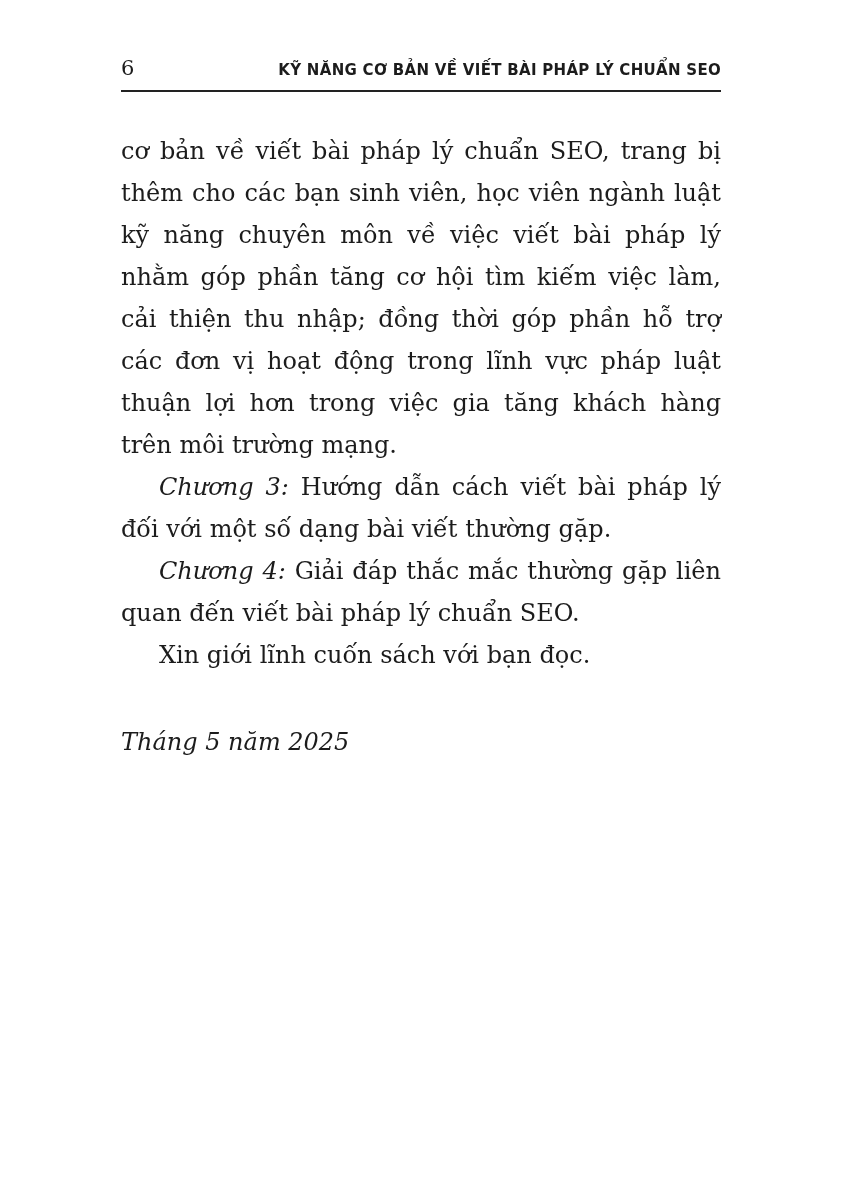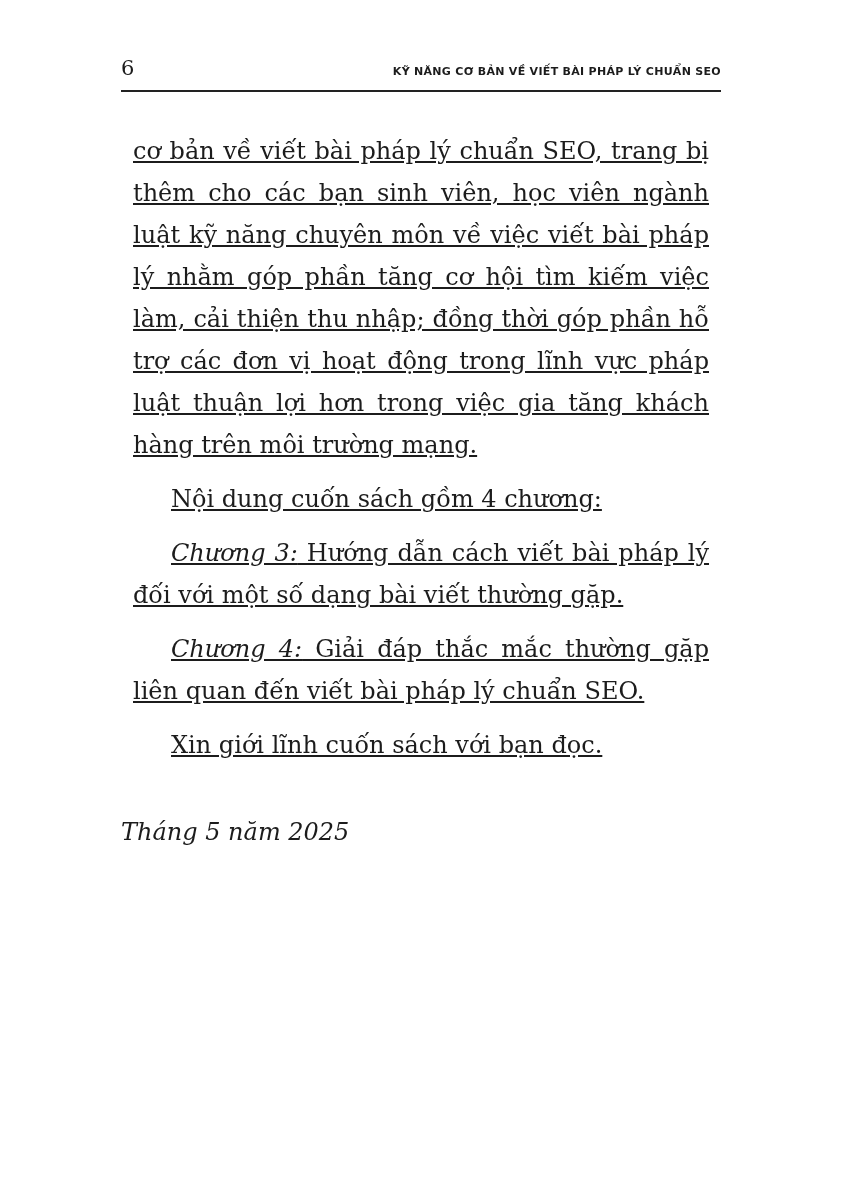--- a/index.html
+++ b/index.html
@@ -25,31 +25,31 @@
     border-bottom: 2.5px solid #222222;
   }
   .page-number {
     font-family: "DejaVu Serif", serif;
     font-size: 21px;
     font-weight: normal;
   }
   .running-title {
     font-family: "DejaVu Sans", "Liberation Sans", sans-serif;
     font-weight: bold;
-    font-size: 11px;
+    font-size: 15px;
     letter-spacing: 0.3px;
     white-space: nowrap;
   }
   .body-text {
     margin-top: 38px;
     font-size: 24px;
     line-height: 42px;
     text-align: justify;
   }
-  .body-text p { margin: 12px; text-decoration: underline; }
+  .body-text p { margin: 0; }
   .body-text p.indent { text-indent: 38px; }
   .lead { font-style: italic; }
   .closing-block {
     margin-top: 46px;
     text-align: left;
     font-size: 24px;
     line-height: 40px;
   }
   .date-line { font-style: italic; }
   .publisher-line {
@@ -63,21 +63,20 @@
 
 <div class="page">
 
   <div class="page-header">
     <span class="page-number">6</span>
     <span class="running-title">KỸ NĂNG CƠ BẢN VỀ VIẾT BÀI PHÁP LÝ CHUẨN SEO</span>
   </div>
 
   <div class="body-text">
     <p><span>cơ bản về viết bài pháp lý chuẩn SEO, trang bị thêm cho các bạn sinh viên, học viên ngành luật kỹ năng chuyên môn về việc viết bài pháp lý nhằm góp phần tăng cơ hội tìm kiếm việc làm, cải thiện thu nhập; đồng thời góp phần hỗ trợ các đơn vị hoạt động trong lĩnh vực pháp luật thuận lợi hơn trong việc gia tăng khách hàng trên môi trường mạng.</span></p>
-    <p class="indent"><span>Nội dung cuốn sách gồm 4 chương:</span></p>
     <p class="indent"><em class="lead">Chương 3:</em><span> Hướng dẫn cách viết bài pháp lý đối với một số dạng bài viết thường gặp.</span></p>
     <p class="indent"><em class="lead">Chương 4:</em><span> Giải đáp thắc mắc thường gặp liên quan đến viết bài pháp lý chuẩn SEO.</span></p>
     <p class="indent"><span>Xin giới lĩnh cuốn sách với bạn đọc.</span></p>
   </div>
 
   <div class="closing-block">
     <div class="date-line">Tháng 5 năm 2025</div>
   </div>
 
 </div>

